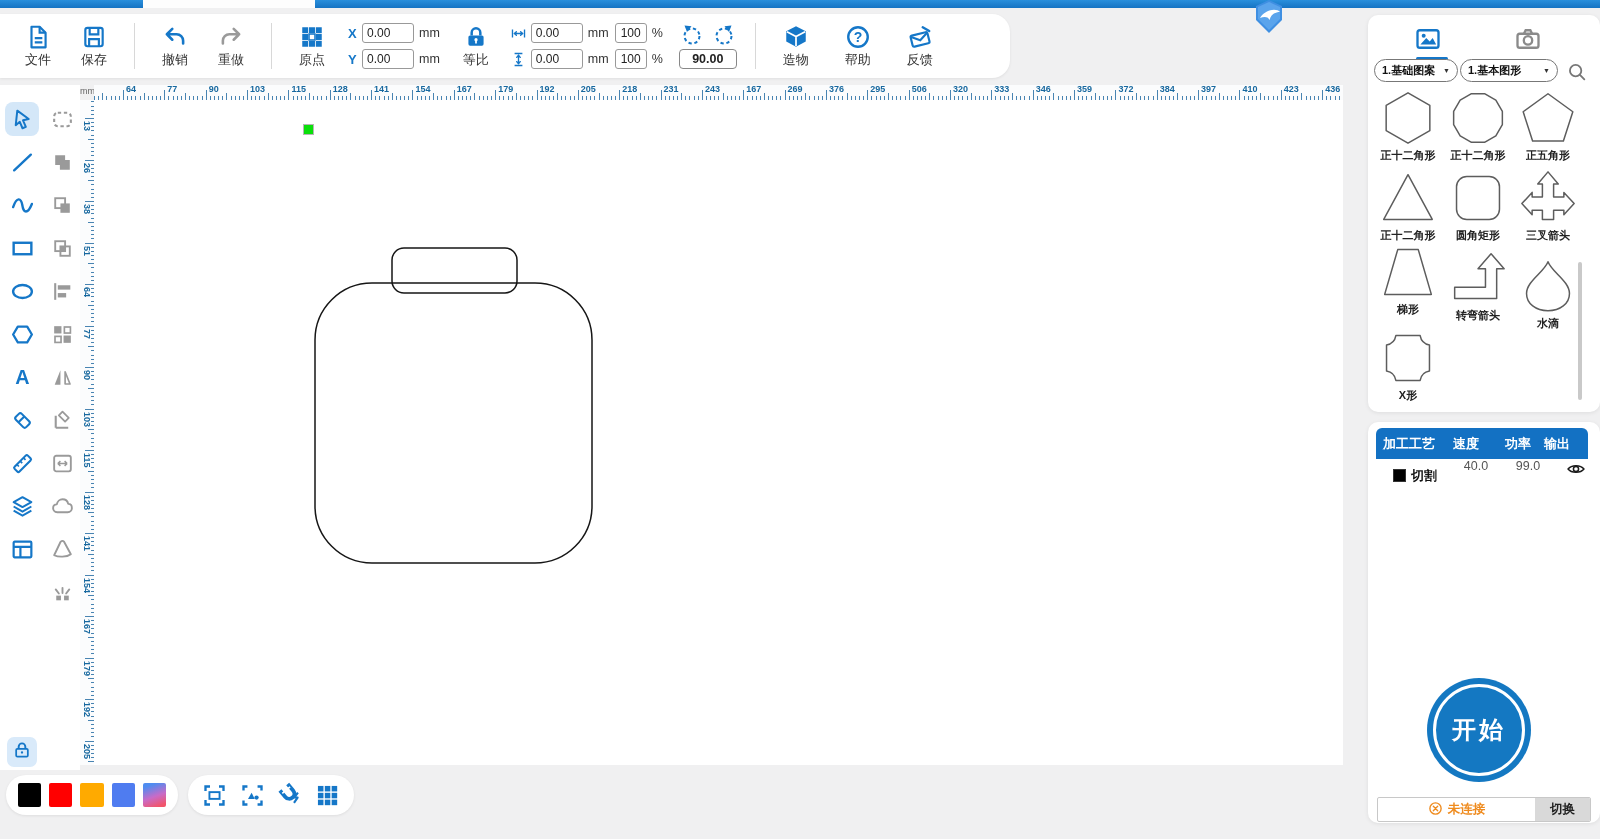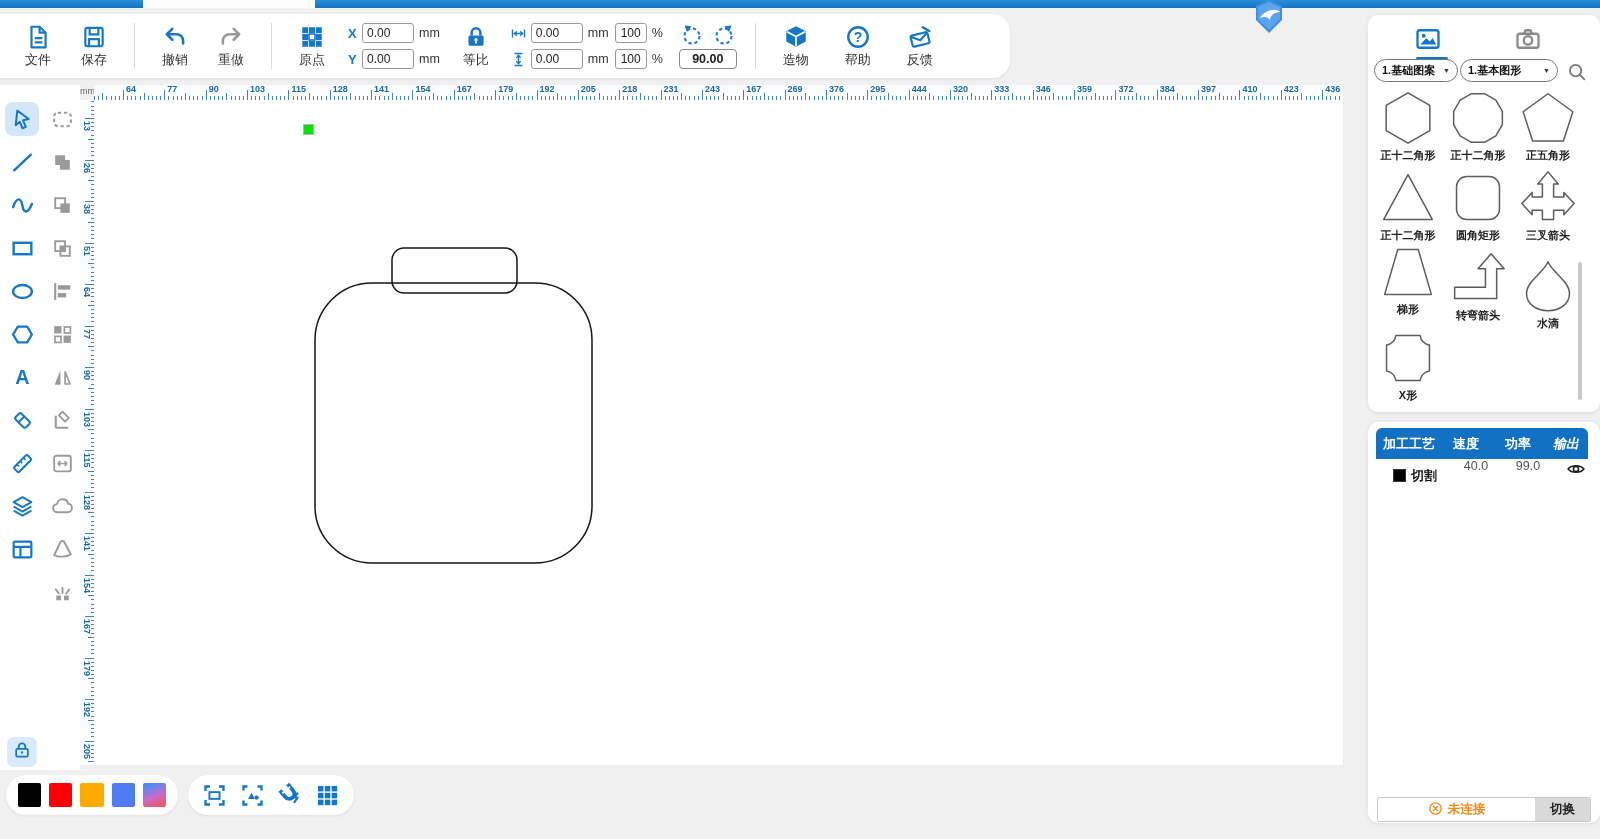--- a/index.html
+++ b/index.html
@@ -111,21 +111,21 @@
   .shape-cell .slabel { text-align:center; font-size:11px; font-weight:bold; color:#222; margin-top:2px; }
   #shape-scrollbar { position:absolute; left:210px; top:247px; width:4px; height:138px;
                      background:#c9c9c9; border-radius:2px; }
 
   #work-card { top:422px; height:401px; }
   #param-header { position:absolute; left:8px; top:6px; width:212px; height:31px;
       background:#1371c3; border-radius:6px 6px 0 0; display:flex; align-items:center;
       color:#fff; font-size:13px; font-weight:bold; }
   .ph-c1 { width:64px; padding-left:7px; }
   .ph-c2, .ph-c3 { width:52px; text-align:center; }
-  .ph-c4 { width:44px; text-align:center;font-style:italic; }
+  .ph-c4 { width:44px; text-align:left; }
   #param-row { position:absolute; left:18px; top:37px; width:212px; height:33px;
       display:flex; font-size:13px; cursor:pointer; }
   .pr-c1 { width:64px; padding-left:7px; display:flex; align-items:center; gap:5px;
            font-weight:bold; color:#111; }
   #param-color { width:13px; height:13px; border:1px solid #333; }
   .pr-c2, .pr-c3 { width:52px; text-align:center; color:#555; font-size:12.5px; }
   .pr-c4 { width:44px; display:flex; justify-content:center; }
   .pr-c4 svg { width:20px; height:20px; }
 
   #start-btn { position:absolute; left:59px; top:256px; width:104px; height:104px;
@@ -491,21 +491,21 @@
       <div class="tick-label" style="left: 610.9px;">243</div>
       <div class="tick t-major" style="left: 649.25px;"></div>
       <div class="tick-label" style="left: 652.25px;">167</div>
       <div class="tick t-major" style="left: 690.6px;"></div>
       <div class="tick-label" style="left: 693.6px;">269</div>
       <div class="tick t-major" style="left: 731.95px;"></div>
       <div class="tick-label" style="left: 734.95px;">376</div>
       <div class="tick t-major" style="left: 773.3px;"></div>
       <div class="tick-label" style="left: 776.3px;">295</div>
       <div class="tick t-major" style="left: 814.65px;"></div>
-      <div class="tick-label" style="left: 817.65px;">444</div>
+      <div class="tick-label" style="left: 817.65px;">506</div>
       <div class="tick t-major" style="left: 856px;"></div>
       <div class="tick-label" style="left: 859px;">320</div>
       <div class="tick t-major" style="left: 897.35px;"></div>
       <div class="tick-label" style="left: 900.35px;">333</div>
       <div class="tick t-major" style="left: 938.7px;"></div>
       <div class="tick-label" style="left: 941.7px;">346</div>
       <div class="tick t-major" style="left: 980.05px;"></div>
       <div class="tick-label" style="left: 983.05px;">359</div>
       <div class="tick t-major" style="left: 1021.4px;"></div>
       <div class="tick-label" style="left: 1024.4px;">372</div>
@@ -1149,20 +1149,23 @@
       </span>
       <span class="pr-c2">40.0</span>
       <span class="pr-c3">99.0</span>
       <span class="pr-c4">
           <svg viewBox="0 0 24 24">
             <path d="M2.5,12 C6.5,6.8 17.5,6.8 21.5,12 C17.5,17.2 6.5,17.2 2.5,12 Z" fill="none" stroke="#1a1a1a" stroke-width="1.8"></path>
             <circle cx="12" cy="12" r="3.1" fill="none" stroke="#1a1a1a" stroke-width="1.8"></circle>
           </svg>
         </span>
     </div>
+    <div id="start-btn">
+      <span id="start-label">开始</span>
+    </div>
     <div id="conn-bar">
       <span id="conn-status">
         <span><svg viewBox="0 0 24 24">
               <circle cx="12" cy="12" r="9" fill="none" stroke="#ef8b1e" stroke-width="2.2"></circle>
               <path d="M8.5,8.5 L15.5,15.5 M15.5,8.5 L8.5,15.5" stroke="#ef8b1e" stroke-width="2.2" stroke-linecap="round"></path>
             </svg></span>
         <span>未连接</span>
       </span>
       <span id="conn-switch">切换</span>
     </div>

